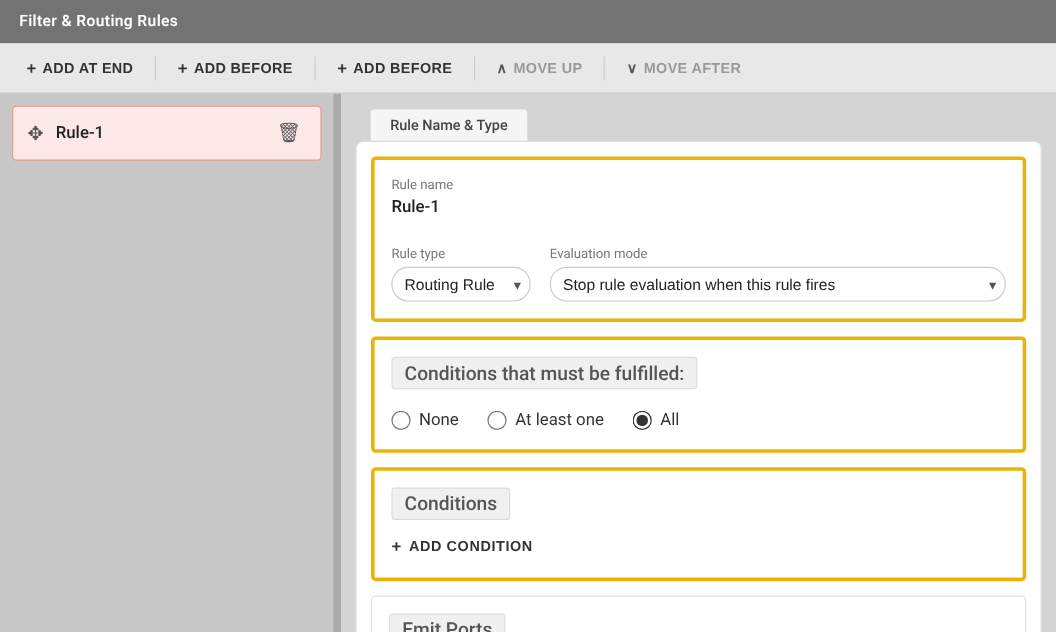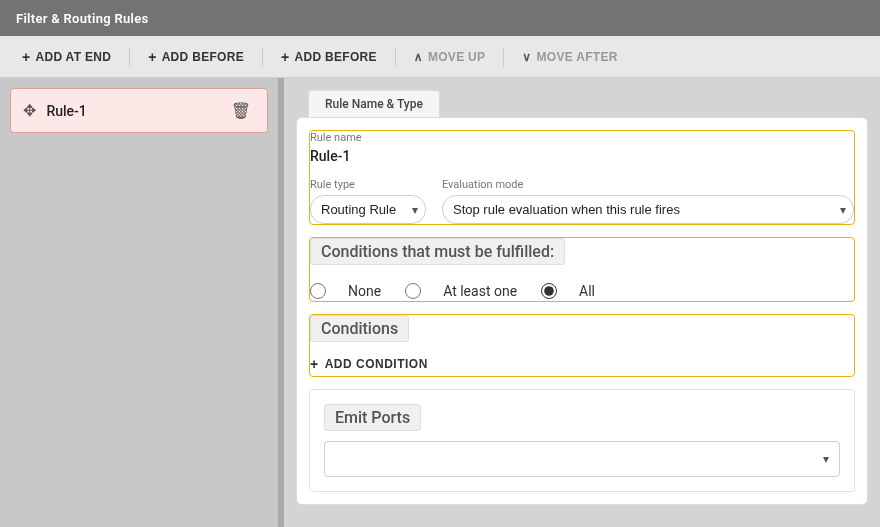--- a/index.html
+++ b/index.html
@@ -140,23 +140,24 @@
       color: #444;
       margin-left: 12px;
       margin-top: 0;
       cursor: pointer;
       position: relative;
       top: 0;
     }
 
     
     .card-section {
-      border: 1px solid #eab308;
+      border: 3px solid #eab308;
       border-radius: 4px;
       margin: 12px;
+      padding: 14px;
     }
 
     
     .field-label {
       font-size: 11px;
       color: #777;
       margin-bottom: 4px;
     }
     .field-value {
       font-size: 14px;
@@ -172,20 +173,21 @@
     }
 
     .form-group {
       display: flex;
       flex-direction: column;
     }
     .form-group label {
       font-size: 11px;
       color: #777;
       margin-bottom: 4px;
+      margin-top: 11px;
     }
     .form-select {
       appearance: none;
       -webkit-appearance: none;
       background: white;
       border: 1px solid #ccc;
       border-radius: 14px;
       padding: 6px 28px 6px 10px;
       font-size: 13px;
       color: #222;
@@ -226,21 +228,21 @@
 
     .radio-group {
       display: flex;
       align-items: center;
       gap: 24px;
       padding: 8px 0 2px 0;
     }
     .radio-option {
       display: flex;
       align-items: center;
-      gap: 22px;
+      gap: 7px;
       cursor: pointer;
     }
     .radio-option input[type="radio"] {
       width: 16px;
       height: 16px;
       cursor: pointer;
       accent-color: #333;
     }
     .radio-label {
       font-size: 14px;

